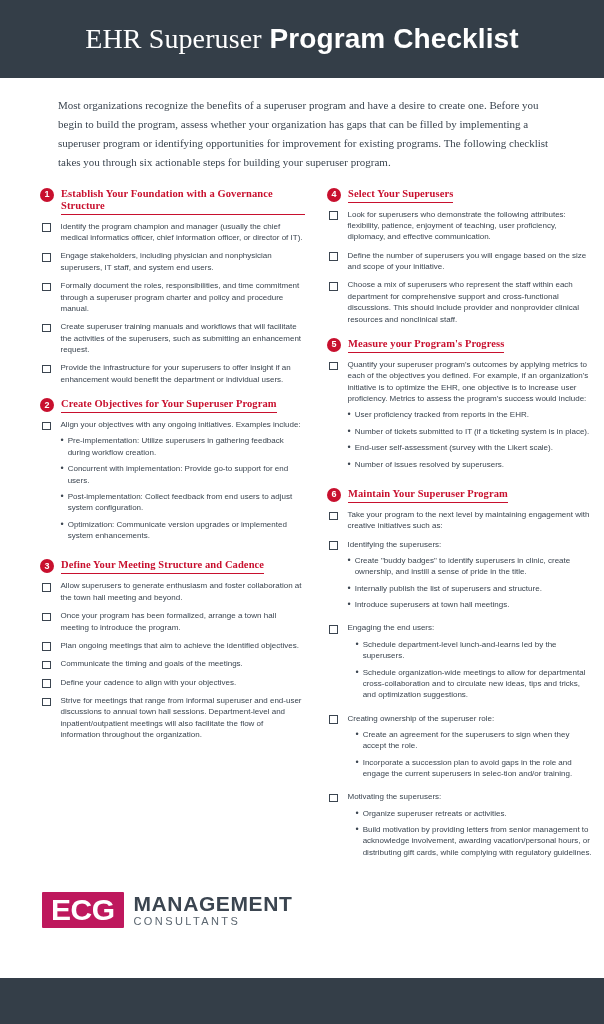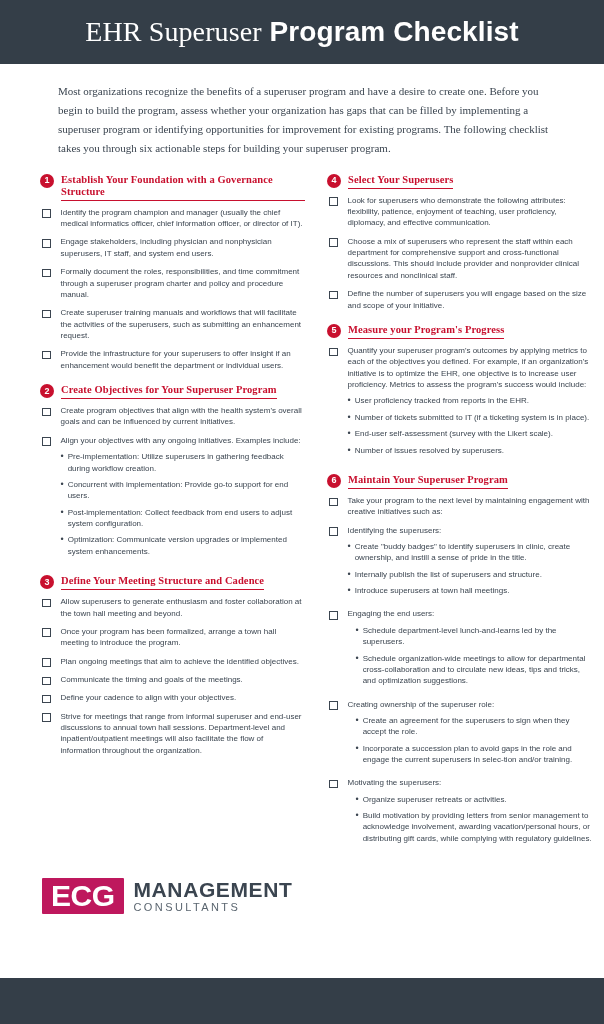--- a/index.html
+++ b/index.html
@@ -11,21 +11,21 @@
     width: 604px;
     height: 1024px;
     font-family: "Liberation Sans", sans-serif;
     color: #333b44;
     overflow: hidden;
     position: relative;
   }
 
   
   .header {
-    height: 64px;
+    height: 78px;
     background: #343e48;
     display: flex;
     align-items: center;
     justify-content: center;
     box-sizing: border-box;
   }
   .header-title {
     font-size: 28px;
     letter-spacing: 0.1px;
     white-space: nowrap;
@@ -248,26 +248,20 @@
       </div>
       <div class="section">
         <div class="sec-head">
           <div class="badge">2</div>
           <div class="sec-title">Create Objectives for Your Superuser Program</div>
         </div>
         <div class="items">
           <div class="item">
             <span class="checkbox"></span>
             <div class="item-block">
-              <div class="item-text">Create program objectives that align with the health system's overall goals and can be influenced by current initiatives.</div>
-            </div>
-          </div>
-          <div class="item">
-            <span class="checkbox"></span>
-            <div class="item-block">
               <div class="item-text">Align your objectives with any ongoing initiatives. Examples include:</div>
               <ul class="subs subs-flush">
                 <li class="sub">
                   <span class="sub-dot">•</span>
                   <span class="sub-text">Pre-implementation: Utilize superusers in gathering feedback during workflow creation.</span>
                 </li>
                 <li class="sub">
                   <span class="sub-dot">•</span>
                   <span class="sub-text">Concurrent with implementation: Provide go-to support for end users.</span>
                 </li>
@@ -338,27 +332,27 @@
         <div class="items">
           <div class="item">
             <span class="checkbox"></span>
             <div class="item-block">
               <div class="item-text">Look for superusers who demonstrate the following attributes: flexibility, patience, enjoyment of teaching, user proficiency, diplomacy, and effective communication.</div>
             </div>
           </div>
           <div class="item">
             <span class="checkbox"></span>
             <div class="item-block">
+              <div class="item-text">Define the number of superusers you will engage based on the size and scope of your initiative.</div>
+            </div>
+          </div>
+          <div class="item">
+            <span class="checkbox"></span>
+            <div class="item-block">
               <div class="item-text">Choose a mix of superusers who represent the staff within each department for comprehensive support and cross-functional discussions. This should include provider and nonprovider clinical resources and nonclinical staff.</div>
-            </div>
-          </div>
-          <div class="item">
-            <span class="checkbox"></span>
-            <div class="item-block">
-              <div class="item-text">Define the number of superusers you will engage based on the size and scope of your initiative.</div>
             </div>
           </div>
         </div>
       </div>
       <div class="section">
         <div class="sec-head">
           <div class="badge">5</div>
           <div class="sec-title">Measure your Program's Progress</div>
         </div>
         <div class="items">

